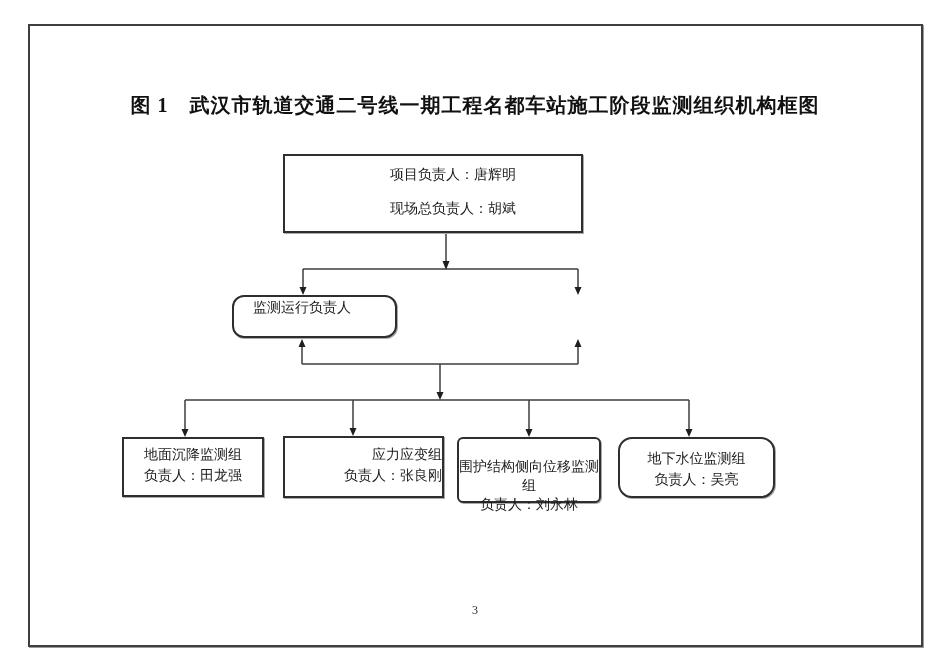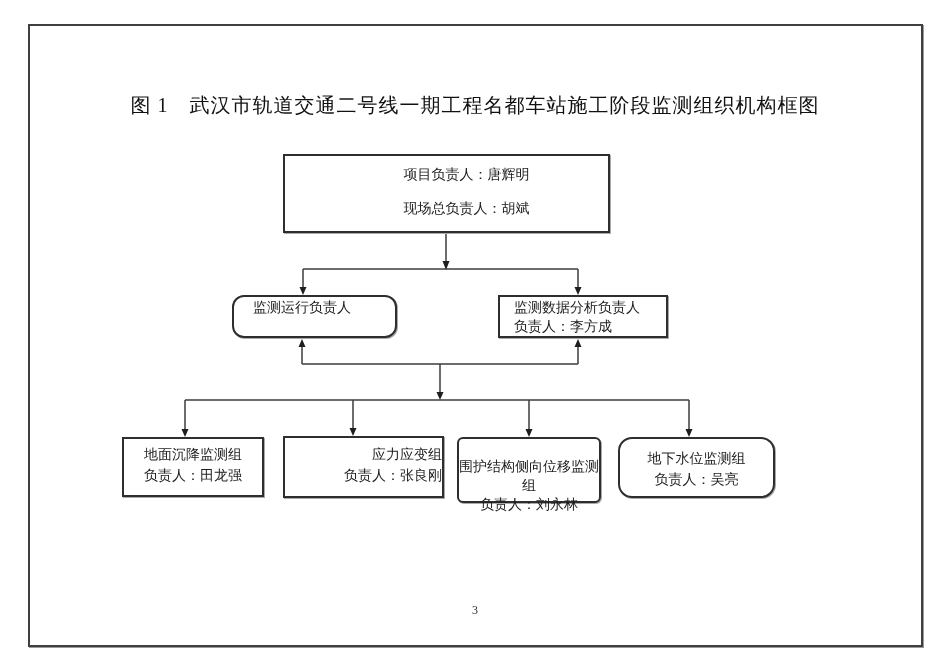--- a/index.html
+++ b/index.html
@@ -8,31 +8,31 @@
     font-family:"Liberation Serif","DejaVu Serif",serif;
     color:#1c1c1c;overflow:hidden;
   }
   .page-frame{
     position:absolute;left:28px;top:24px;width:895px;height:623px;
     border:2px solid #3f3f3f;box-sizing:border-box;background:#ffffff;
     box-shadow:1px 1px 0 #9a9a9a;
   }
   .doc-title{
     position:absolute;left:0;top:92px;width:950px;text-align:center;
-    font-size:20px;font-weight:normal;letter-spacing:1px;color:#111;
+    font-size:20px;font-weight:bold;letter-spacing:1px;color:#111;
   }
   .connectors{position:absolute;left:0;top:0;width:950px;height:672px;}
   .node{
     position:absolute;border:2px solid #2e2e2e;background:#ffffff;
     box-sizing:border-box;display:flex;flex-direction:column;
     font-size:14px;line-height:20px;color:#1c1c1c;
     box-shadow:1px 1px 0 #aaaaaa;
   }
   .node .ln{display:block;}
-  .node-root{left:283px;top:154px;width:327px;height:79px;align-items:center;padding-top:9px;row-gap:14px;padding-left:40px;}
+  .node-root{left:283px;top:154px;width:300px;height:79px;align-items:center;padding-top:9px;row-gap:14px;padding-left:40px;}
   .node-l2a{left:232px;top:295px;width:165px;height:43px;padding:1px 0 0 19px;line-height:19px;border-radius:12px;}
   .node-l2b{left:498px;top:295px;width:170px;height:43px;padding:1px 0 0 14px;line-height:19px;}
   .node-b1{left:122px;top:437px;width:142px;height:60px;align-items:center;padding-top:5px;line-height:21px;}
   .node-b2{left:283px;top:436px;width:161px;height:62px;align-items:flex-end;padding-top:6px;line-height:21px;}
   .node-b3{left:457px;top:437px;width:144px;height:66px;align-items:center;padding-top:18px;line-height:19px;border-radius:6px;}
   .node-b4{left:618px;top:437px;width:157px;height:61px;align-items:center;padding-top:9px;line-height:21px;border-radius:14px;}
   .page-number{
     position:absolute;left:0;top:603px;width:950px;text-align:center;
     font-size:12px;color:#2a2a2a;
   }
@@ -81,24 +81,20 @@
 
   <div class="node node-root">
     <span class="ln">项目负责人：唐辉明</span>
     <span class="ln">现场总负责人：胡斌</span>
   </div>
 
   <div class="node node-l2a">
     <span class="ln">监测运行负责人</span>
   </div>
 
-  <div class="node node-l2b">
-    <span class="ln">监测数据分析负责人</span>
-    <span class="ln">负责人：李方成</span>
-  </div>
 
   <div class="node node-b1">
     <span class="ln">地面沉降监测组</span>
     <span class="ln">负责人：田龙强</span>
   </div>
 
   <div class="node node-b2">
     <span class="ln">应力应变组</span>
     <span class="ln">负责人：张良刚</span>
   </div>

